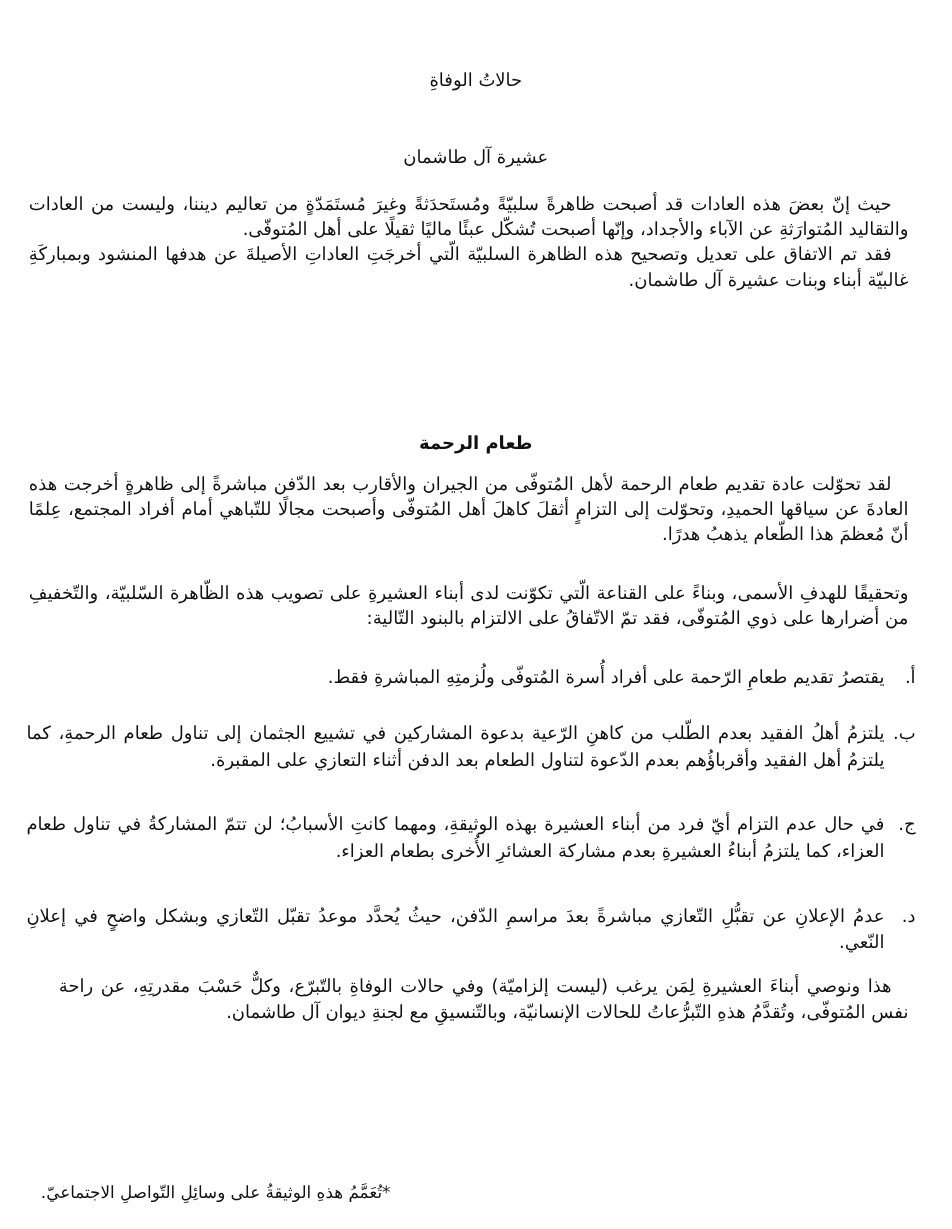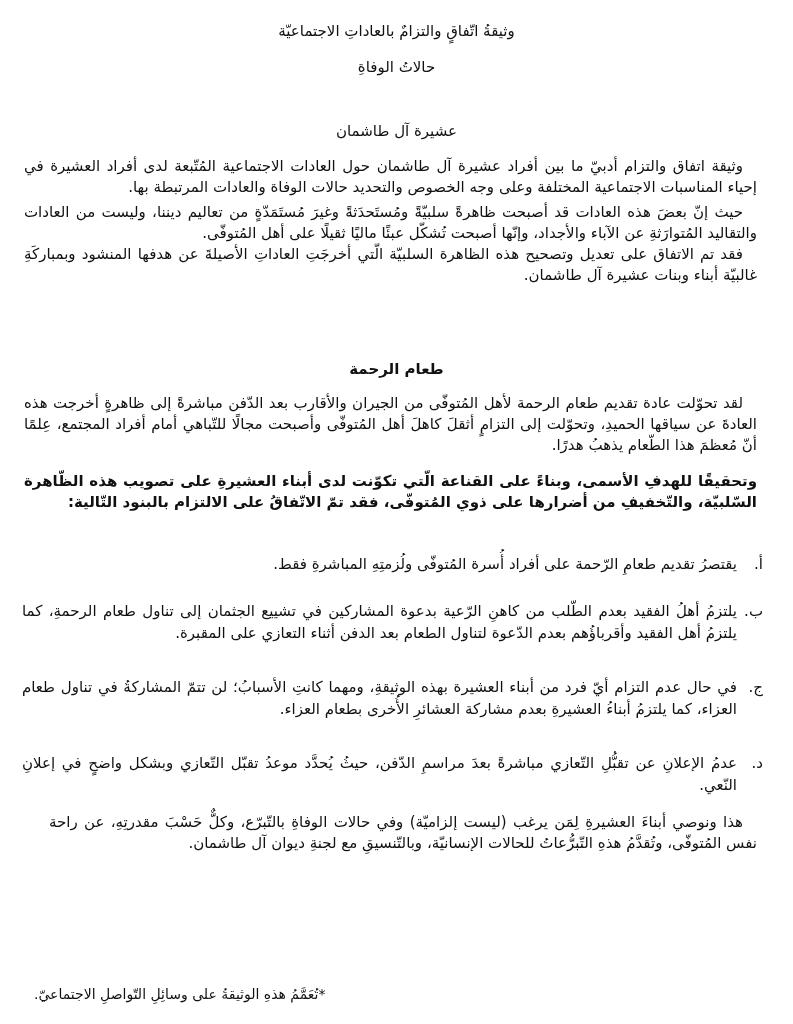--- a/index.html
+++ b/index.html
@@ -69,36 +69,34 @@
       font-size: 14px;
       direction: rtl;
       text-align: right;
     }
   </style>
 </head>
 <body>
 
 <div class="page">
 
-  <div class="centered" style="top:22px;">وثيقةُ اتّفاقٍ والتزامٌ بالعاداتِ الاجتماعيّة</div>
   <div class="centered" style="top:58px;">حالاتُ الوفاةِ</div>
 
   <div class="centered" style="top:122px;">عشيرة آل طاشمان</div>
 
   <div class="block" style="top:156px;">
-    <p class="indent">وثيقة اتفاق والتزام أدبيّ ما بين أفراد عشيرة آل طاشمان حول العادات الاجتماعية المُتّبعة لدى أفراد العشيرة في إحياء المناسبات الاجتماعية المختلفة وعلى وجه الخصوص والتحديد حالات الوفاة والعادات المرتبطة بها.</p>
     <p class="indent" style="margin-top:4px;">حيث إنّ بعضَ هذه العادات قد أصبحت ظاهرةً سلبيّةً ومُستَحدَثةً وغيرَ مُستَمَدّةٍ من تعاليم ديننا، وليست من العادات والتقاليد المُتوارَثةِ عن الآباء والأجداد، وإنّها أصبحت تُشكّل عبئًا ماليًا ثقيلًا على أهل المُتوفّى.</p>
     <p class="indent">فقد تم الاتفاق على تعديل وتصحيح هذه الظاهرة السلبيّة الّتي أخرجَتِ العاداتِ الأصيلةَ عن هدفها المنشود وبمباركَةِ غالبيّة أبناء وبنات عشيرة آل طاشمان.</p>
   </div>
 
   <div class="centered heading-bold" style="top:360px;">طعام الرحمة</div>
 
   <div class="block" style="top:393px;">
     <p class="indent">لقد تحوّلت عادة تقديم طعام الرحمة لأهل المُتوفّى من الجيران والأقارب بعد الدّفن مباشرةً إلى ظاهرةٍ أخرجت هذه العادةَ عن سياقها الحميدِ، وتحوّلت إلى التزامٍ أثقلَ كاهلَ أهل المُتوفّى وأصبحت مجالًا للتّباهي أمام أفراد المجتمع، عِلمًا أنّ مُعظمَ هذا الطّعام يذهبُ هدرًا.</p>
-    <p style="margin-top:15px;font-weight:bold;">وتحقيقًا للهدفِ الأسمى، وبناءً على القناعة الّتي تكوّنت لدى أبناء العشيرةِ على تصويب هذه الظّاهرة السّلبيّة، والتّخفيفِ من أضرارها على ذوي المُتوفّى، فقد تمّ الاتّفاقُ على الالتزام بالبنود التّالية:</p>
+    <p style="margin-top:28px;">وتحقيقًا للهدفِ الأسمى، وبناءً على القناعة الّتي تكوّنت لدى أبناء العشيرةِ على تصويب هذه الظّاهرة السّلبيّة، والتّخفيفِ من أضرارها على ذوي المُتوفّى، فقد تمّ الاتّفاقُ على الالتزام بالبنود التّالية:</p>
   </div>
 
   <div class="item" style="top:553px;">
     <span class="marker">أ.</span>
     <span class="text">يقتصرُ تقديم طعامِ الرّحمة على أفراد أُسرة المُتوفّى ولُزمتِهِ المباشرةِ فقط.</span>
   </div>
 
   <div class="item" style="top:600px;">
     <span class="marker">ب.</span>
     <span class="text">يلتزمُ أهلُ الفقيد بعدم الطّلب من كاهنِ الرّعية بدعوة المشاركين في تشييع الجثمان إلى تناول طعام الرحمةِ، كما يلتزمُ أهل الفقيد وأقرباؤُهم بعدم الدّعوة لتناول الطعام بعد الدفن أثناء التعازي على المقبرة.</span>

